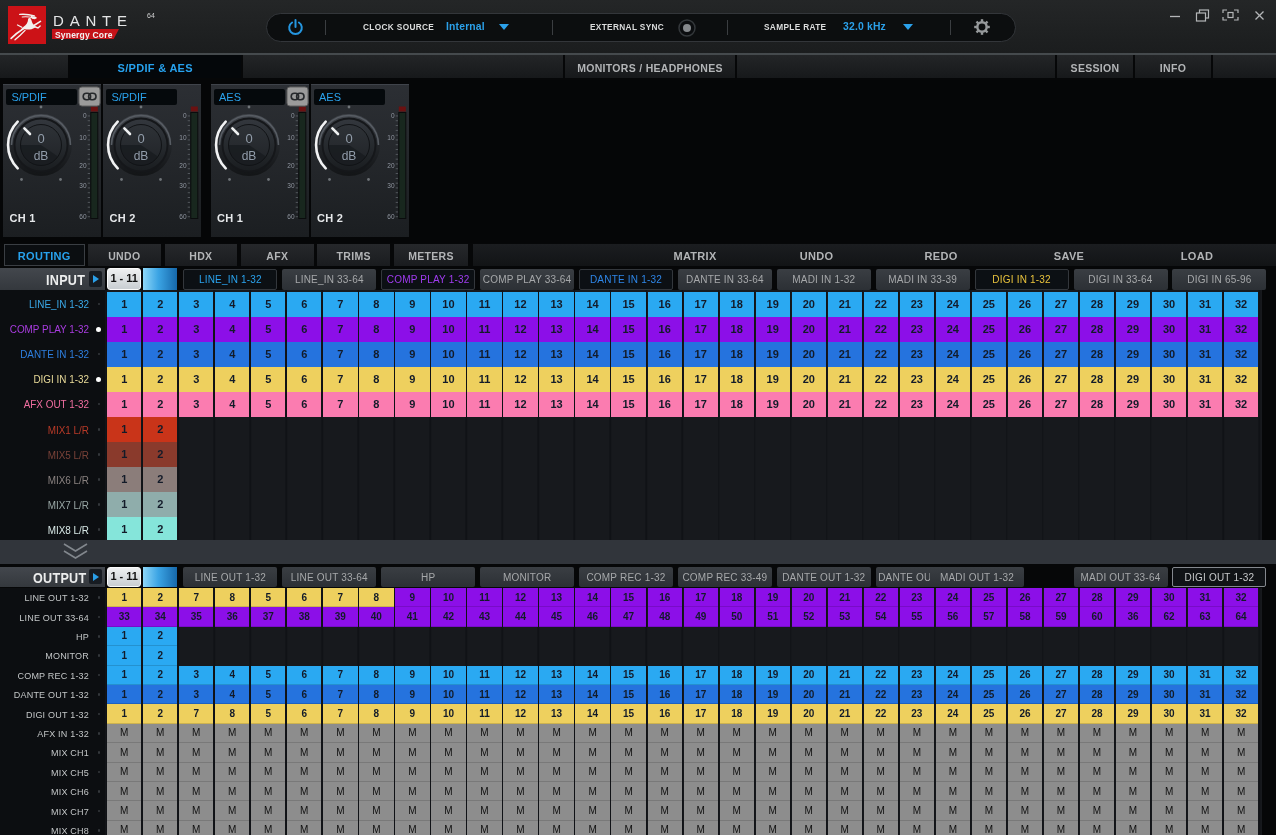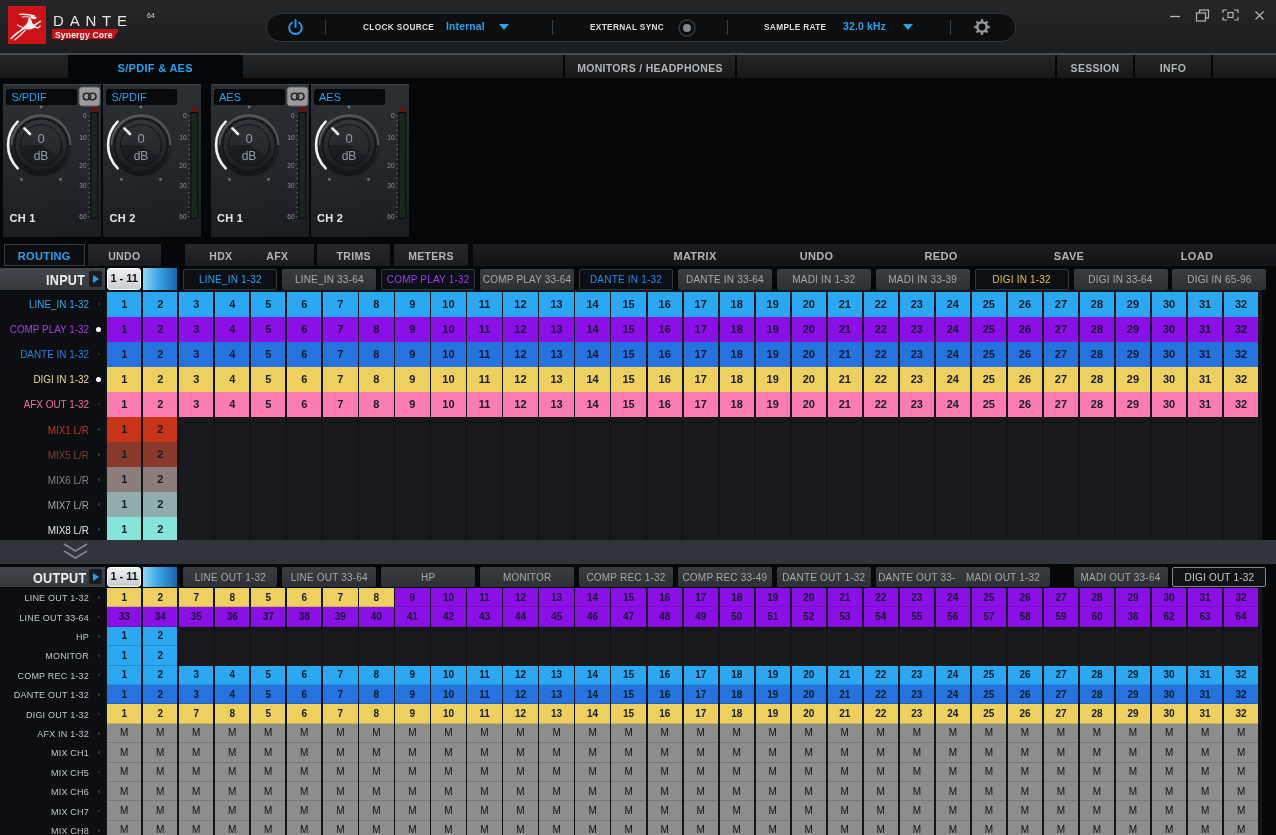--- a/index.html
+++ b/index.html
@@ -458,21 +458,21 @@
 <div class="ab klabel">AES</div>
 <div class="ab chlab">CH 2</div>
 </div>
 </div>
 <div class="ab rtab" style="left:4px;width:80.5px;background:#0b0e11;border:1px solid #3a3e43;">
       <div class="ab tablab atxt" style="top:5px">ROUTING</div>
     </div>
 <div class="ab rtab" style="left:88px;width:72.6px;">
       <div class="ab tablab" style="top:6px">UNDO</div>
     </div>
-<div class="ab rtab" style="left:164.6px;width:72.4px;margin-left:20px;">
+<div class="ab rtab" style="left:164.6px;width:72.4px;">
       <div class="ab tablab" style="top:6px">HDX</div>
     </div>
 <div class="ab rtab" style="left:241px;width:72.5px;">
       <div class="ab tablab" style="top:6px">AFX</div>
     </div>
 <div class="ab rtab" style="left:317.4px;width:72.6px;">
       <div class="ab tablab" style="top:6px">TRIMS</div>
     </div>
 <div class="ab rtab" style="left:393.8px;width:74.4px;">
       <div class="ab tablab" style="top:6px">METERS</div>
@@ -709,21 +709,21 @@
 <div class="ab selbox" style="left:107.0px;top:567px;width:34.4px;height:20px;padding-top:2px">1 - 11</div>
 <div class="ab gradcell" style="left:143.0px;top:567px;width:34.4px;height:20px"></div>
 <div class="ab hbtn" style="left:183.4px;top:567px;height:20px;">LINE OUT 1-32</div>
 <div class="ab hbtn" style="left:282.3px;top:567px;height:20px;">LINE OUT 33-64</div>
 <div class="ab hbtn" style="left:381.2px;top:567px;height:20px;">HP</div>
 <div class="ab hbtn" style="left:480.1px;top:567px;height:20px;">MONITOR</div>
 <div class="ab hbtn" style="left:579.0px;top:567px;height:20px;">COMP REC 1-32</div>
 <div class="ab hbtn" style="left:677.9px;top:567px;height:20px;">COMP REC 33-49</div>
 <div class="ab hbtn" style="left:776.8px;top:567px;height:20px;">DANTE OUT 1-32</div>
 <div class="ab hbtn" style="left:875.7px;top:567px;height:20px;">DANTE OUT 33-64</div>
-<div class="ab hbtn" style="left:956px;top:567px;height:20px;">MADI OUT 1-32</div>
+<div class="ab hbtn" style="left:930px;top:567px;height:20px;">MADI OUT 1-32</div>
 <div class="ab hbtn" style="left:1073.5px;top:567px;height:20px;">MADI OUT 33-64</div>
 <div class="ab hbtn" style="left:1172.4px;top:567px;height:20px;background:#101316;border:1px solid #84888e;padding-top:4px;color:#c6c8ca;">DIGI OUT 1-32</div>
 <div class="ab gridbg glines" style="top:588px;height:247px"></div>
 <div class="ab rowlab olab" style="top:592.2px">LINE OUT 1-32</div>
 <div class="ab dot" style="top:596.2px"></div>
 <b class="c oc ye k1" style="top:588.0px">1</b>
 <b class="c oc ye k2" style="top:588.0px">2</b>
 <b class="c oc ye k3" style="top:588.0px">7</b>
 <b class="c oc ye k4" style="top:588.0px">8</b>
 <b class="c oc ye k5" style="top:588.0px">5</b>

